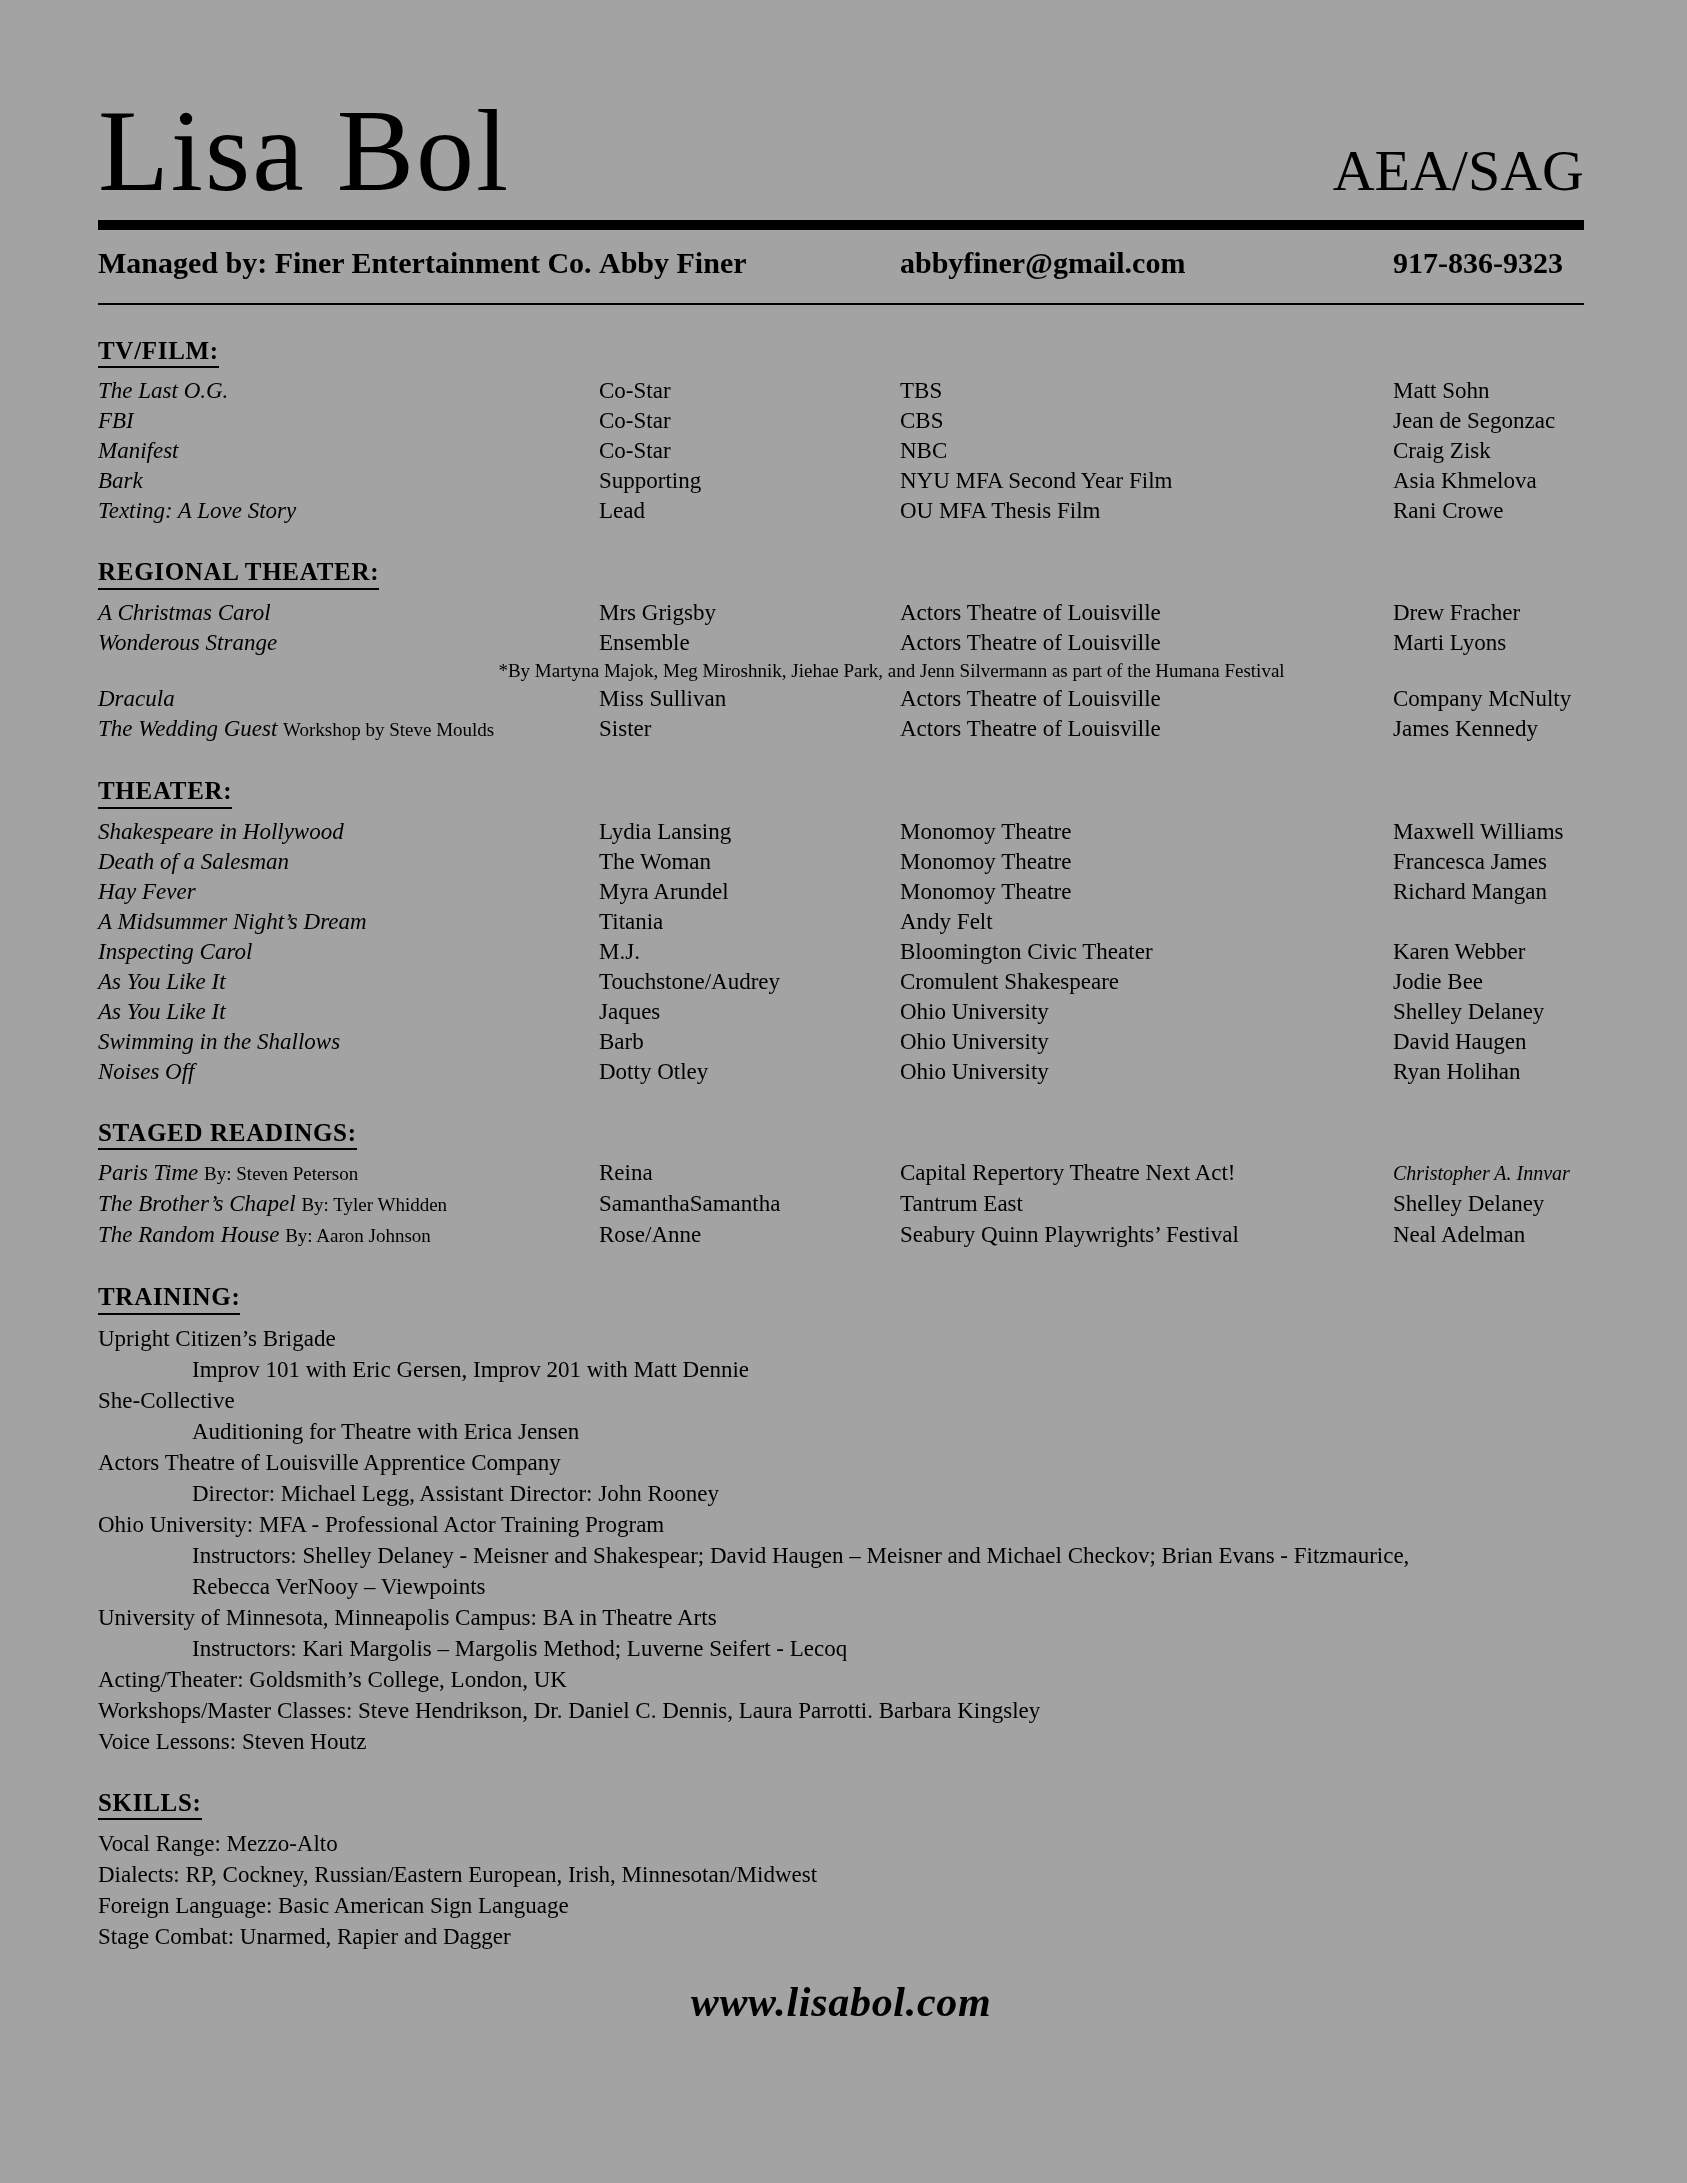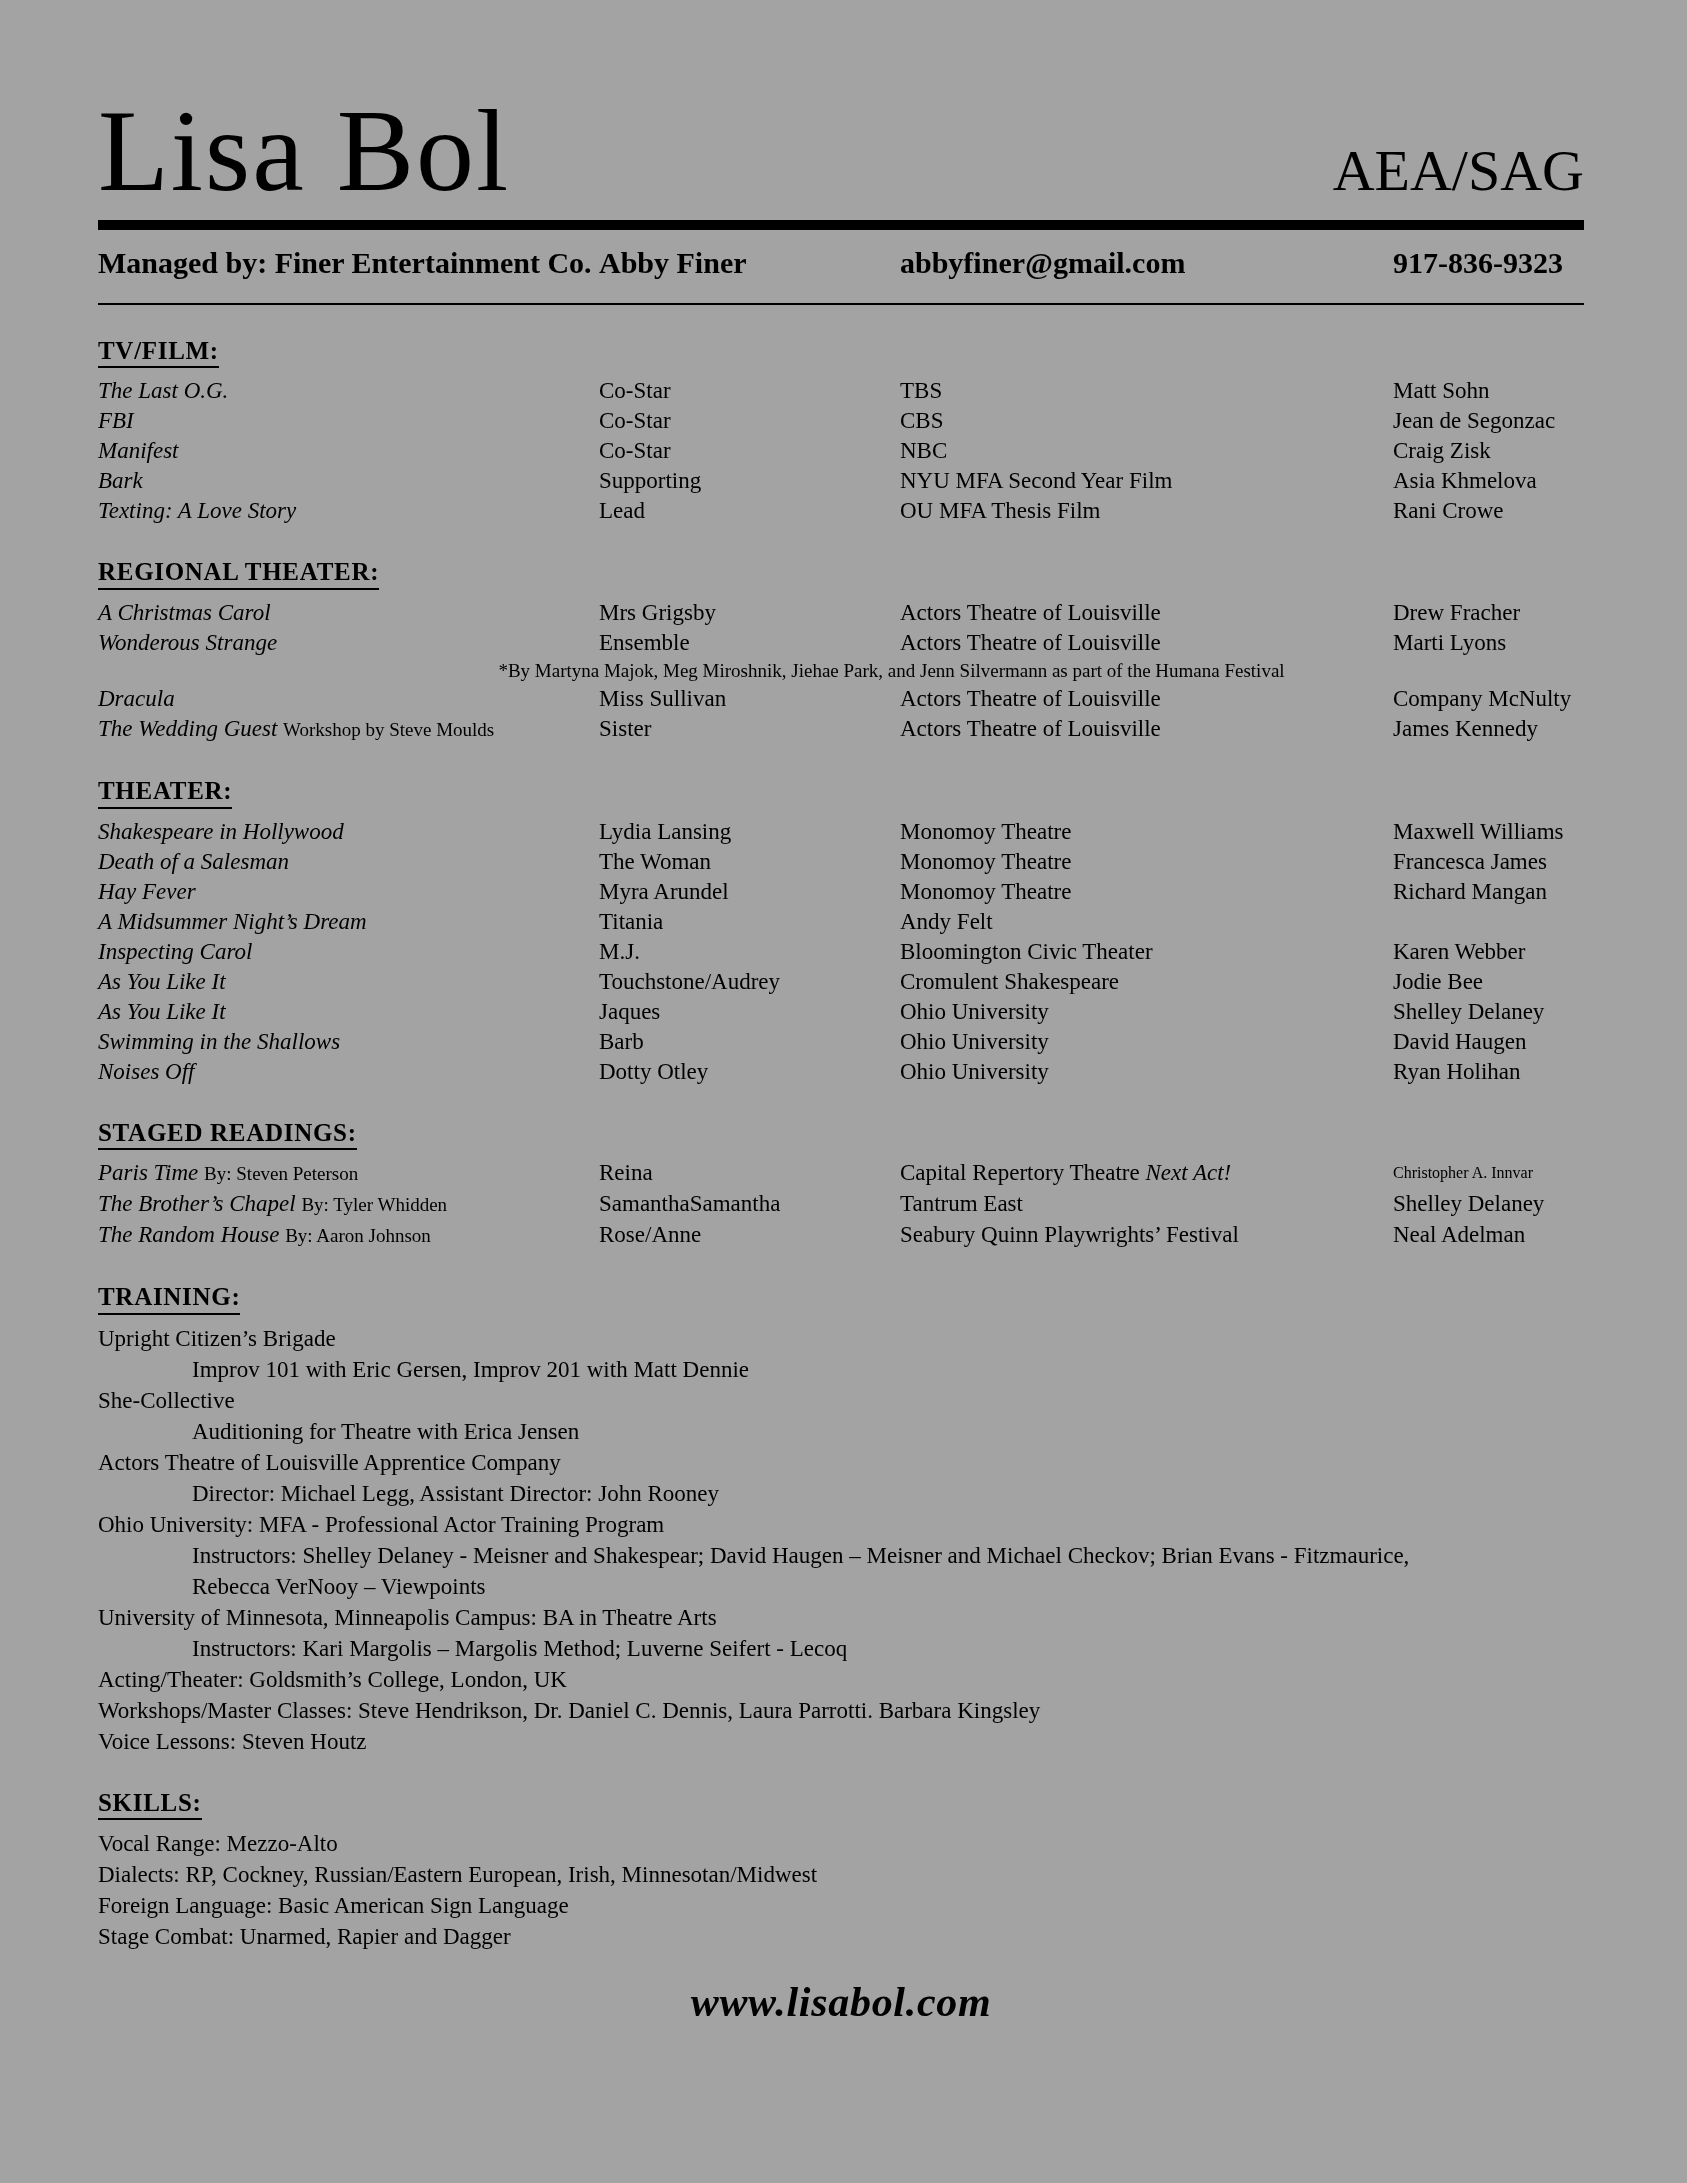--- a/index.html
+++ b/index.html
@@ -39,22 +39,22 @@
   }
   .rows { margin-top:8px; }
   .credit-row {
     display:grid;
     grid-template-columns:501px 301px 493px auto;
     font-size:23px; line-height:30px;
     white-space:nowrap;
   }
   .credit-row .c-title i { font-style:italic; }
   .t-note { font-size:19px; }
-  .v-em { font-style:italic; }
-  .c-dir.small { font-size:16px; }
+  .v-em { }
+  .c-dir.small { font-size:20px;font-style:italic; }
   .note-row { font-size:19px; line-height:26.5px; padding-left:101px; white-space:nowrap;text-align:center; }
   .plain-line { font-size:23px; line-height:31px; white-space:nowrap; }
   .plain-line.indent { padding-left:94px; }
   
   .footer {
     margin-top:26px;
     text-align:center;
     font-size:42px; font-weight:bold; font-style:italic;
     letter-spacing:0.7px;
   }

